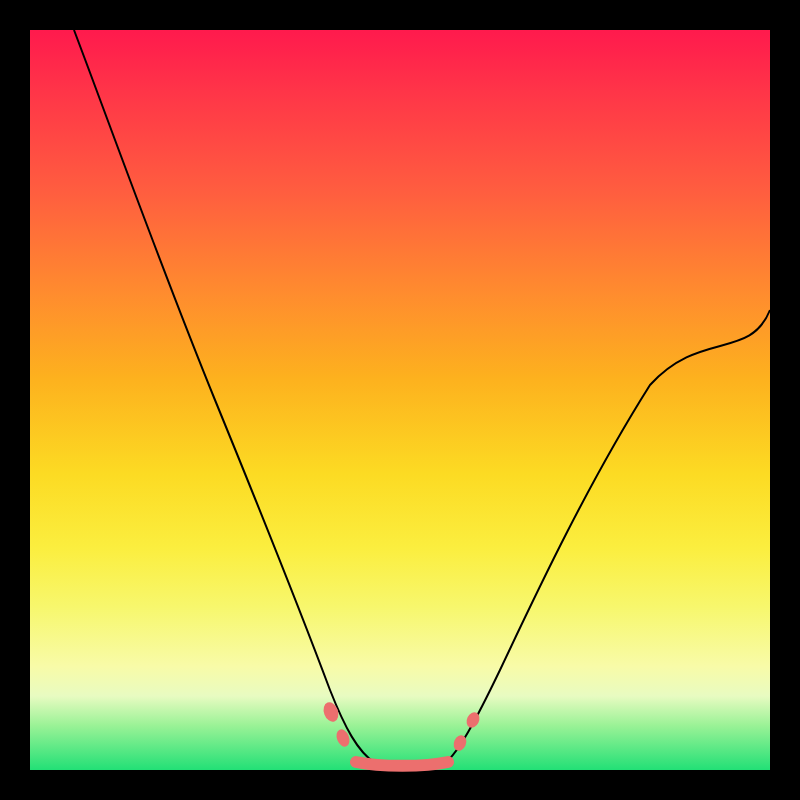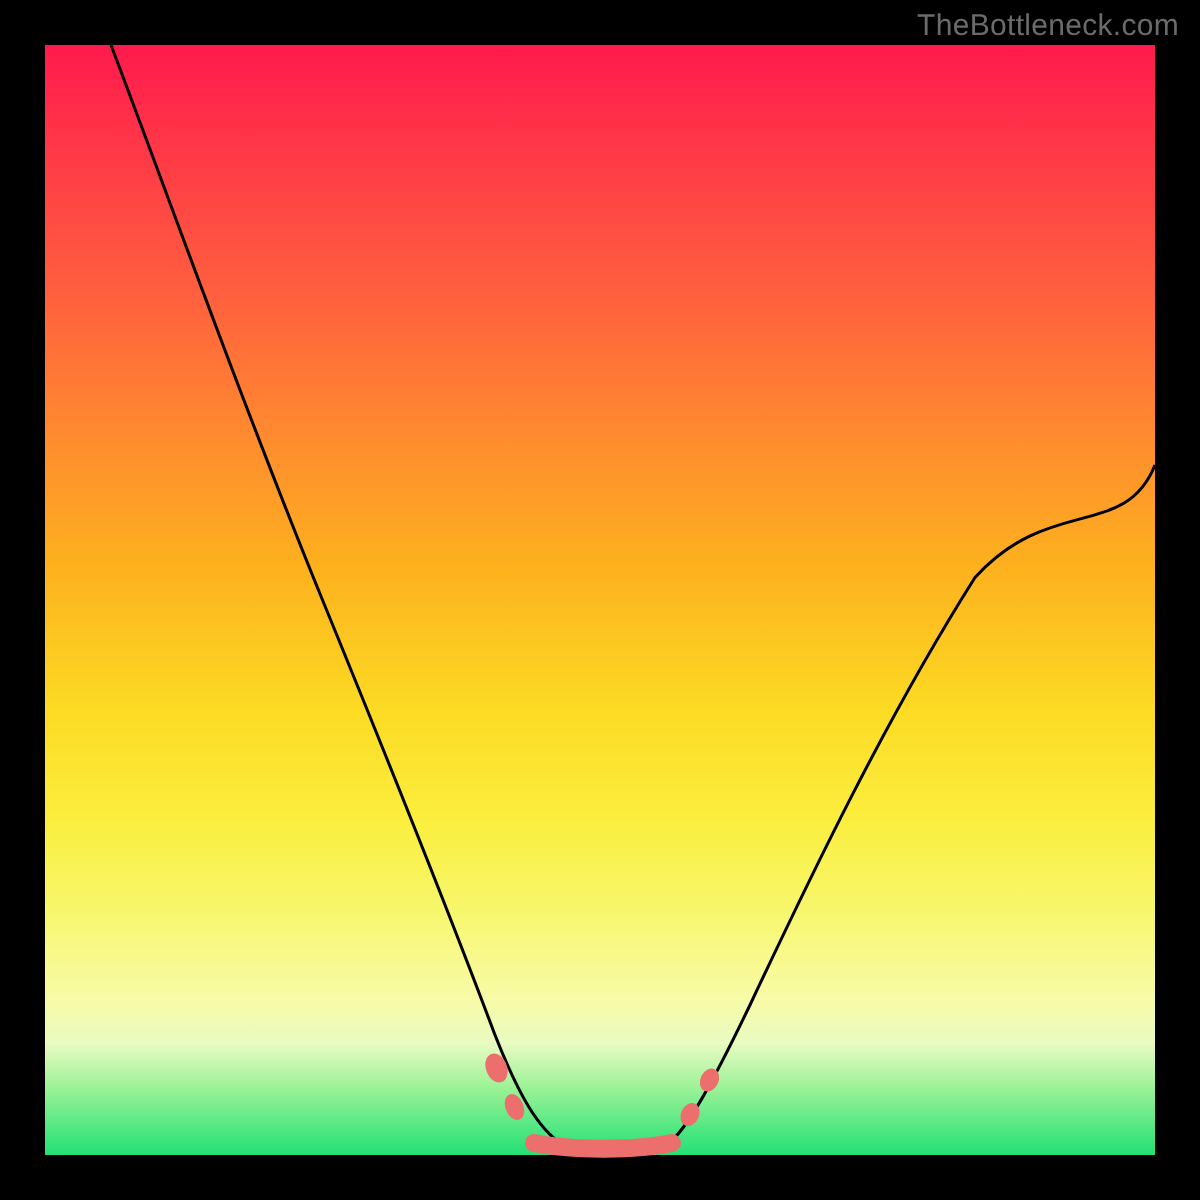--- a/index.html
+++ b/index.html
@@ -94,15 +94,14 @@
 
       <ellipse class="highlight-dot" cx="301" cy="682" rx="7" ry="10" transform="rotate(-20 301 682)"></ellipse>
       <ellipse class="highlight-dot" cx="313" cy="708" rx="6" ry="9" transform="rotate(-22 313 708)"></ellipse>
       <ellipse class="highlight-dot" cx="430" cy="713" rx="6" ry="8" transform="rotate(24 430 713)"></ellipse>
       <ellipse class="highlight-dot" cx="443" cy="690" rx="6" ry="8" transform="rotate(26 443 690)"></ellipse>
 
     </svg>
 
   </div>
 
-  <div class="watermark">TheBottleneck.com</div>
 
 </div>
 
 </body></html>

